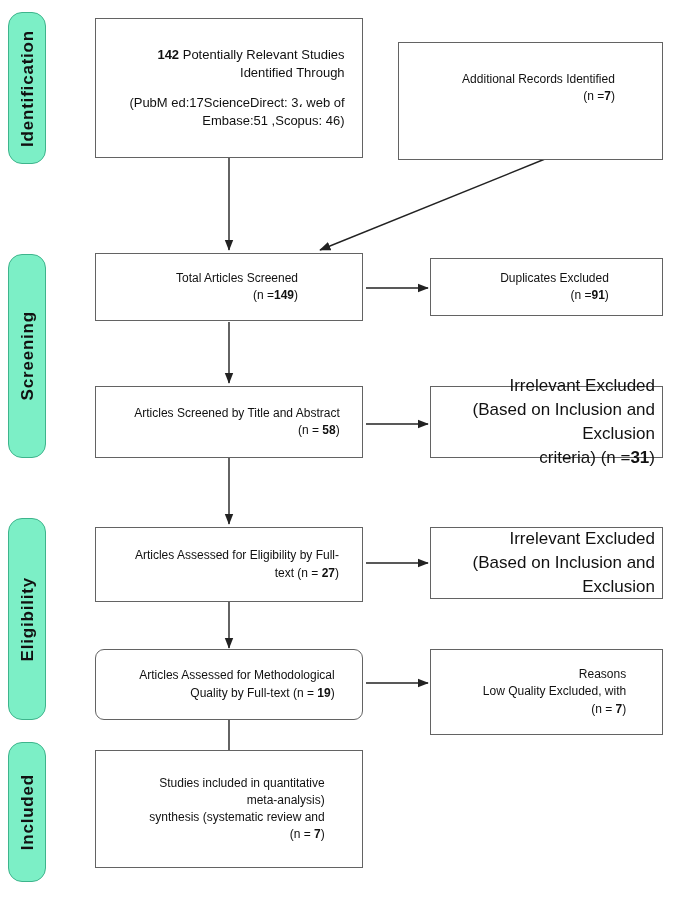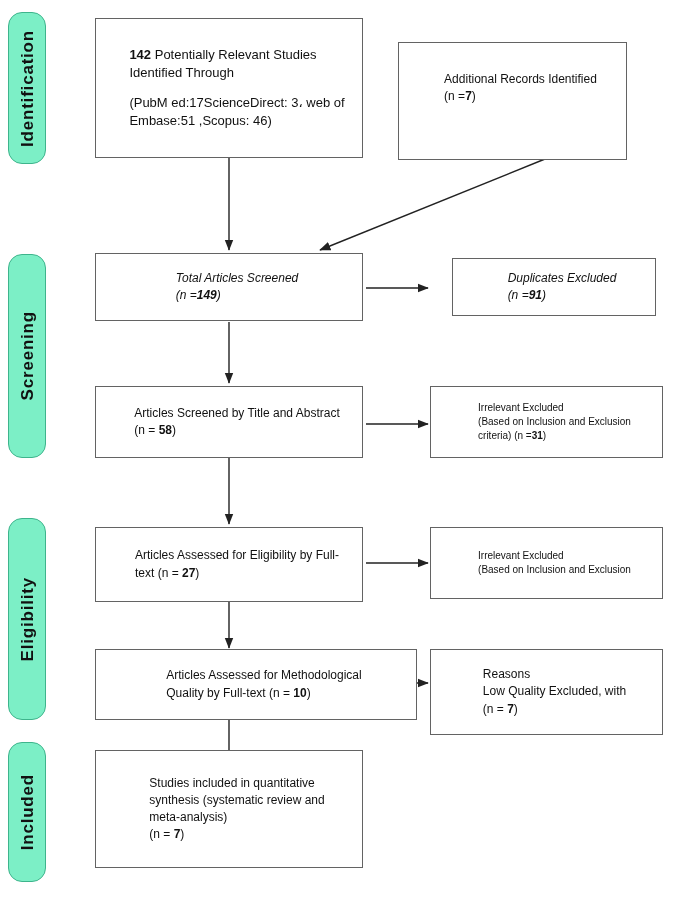--- a/index.html
+++ b/index.html
@@ -52,32 +52,32 @@
     position: absolute;
     box-sizing: border-box;
     background: #ffffff;
     border: 1.5px solid #636363;
     display: flex;
     align-items: center;
     justify-content: center;
     padding: 4px 7px;
   }
   .flow-box .box-text {
-    text-align: left;
+    text-align: right;
     line-height: 1.42;
     color: #111111;
     margin-left: 16px;
   }
   .box-text .ln { display: block; }
   .box-text .sp { display: block; height: 11px; }
   b.num { font-weight: bold; }
 
   .fs13 { font-size: 13px; }
   .fs12 { font-size: 12px; }
-  .fs11 { font-size: 10px; }
+  .fs11 { font-size: 17px; }
 </style>
 </head>
 <body>
 
 <div id="canvas">
 
   <svg id="wires" viewBox="0 0 685 903">
     <defs>
       <marker id="ah" markerWidth="9" markerHeight="9" refX="7.4" refY="3.4" orient="auto" markerUnits="strokeWidth">
         <path d="M0,0.3 L8,3.4 L0,6.5 z" fill="#222222"></path>
@@ -124,35 +124,35 @@
   <div class="flow-box" style="left:95px; top:18px; width:268px; height:140px;">
     <div class="box-text fs13">
       <span class="ln"><b class="num">142</b><span> Potentially Relevant Studies</span></span>
       <span class="ln">Identified Through</span>
       <span class="sp"></span>
       <span class="ln">(PubM ed:17ScienceDirect: 3، web of</span>
       <span class="ln">Embase:51 ,Scopus: 46)</span>
     </div>
   </div>
 
-  <div class="flow-box" style="left:398px; top:42px; width:229px; height:118px;">
+  <div class="flow-box" style="left:398px; top:42px; width:265px; height:118px;">
     <div class="box-text fs12" style="margin-top:-26px;">
       <span class="ln">Additional Records Identified</span>
       <span class="ln"><span>(n =</span><b class="num">7</b><span>)</span></span>
     </div>
   </div>
 
-  <div class="flow-box" style="left:95px; top:253px; width:268px; height:68px;font-style:italic;">
+  <div class="flow-box" style="left:95px; top:253px; width:268px; height:68px;">
     <div class="box-text fs12">
       <span class="ln">Total Articles Screened</span>
       <span class="ln"><span>(n =</span><b class="num">149</b><span>)</span></span>
     </div>
   </div>
 
-  <div class="flow-box" style="left:452px; top:258px; width:204px; height:58px;font-style:italic;">
+  <div class="flow-box" style="left:430px; top:258px; width:233px; height:58px;">
     <div class="box-text fs12">
       <span class="ln">Duplicates Excluded</span>
       <span class="ln"><span>(n =</span><b class="num">91</b><span>)</span></span>
     </div>
   </div>
 
   <div class="flow-box" style="left:95px; top:386px; width:268px; height:72px;">
     <div class="box-text fs12">
       <span class="ln">Articles Screened by Title and Abstract</span>
       <span class="ln"><span>(n = </span><b class="num">58</b><span>)</span></span>
@@ -174,37 +174,37 @@
     </div>
   </div>
 
   <div class="flow-box" style="left:430px; top:527px; width:233px; height:72px;">
     <div class="box-text fs11">
       <span class="ln">Irrelevant Excluded</span>
       <span class="ln">(Based on Inclusion and Exclusion</span>
     </div>
   </div>
 
-  <div class="flow-box" style="left:95px; top:649px; width:322px; height:71px;">
+  <div class="flow-box" style="left:95px; top:649px; width:268px; height:71px;border-radius:9px;">
     <div class="box-text fs12">
       <span class="ln">Articles Assessed for Methodological</span>
-      <span class="ln"><span>Quality by Full-text (n = </span><b class="num">10</b><span>)</span></span>
+      <span class="ln"><span>Quality by Full-text (n = </span><b class="num">19</b><span>)</span></span>
     </div>
   </div>
 
   <div class="flow-box" style="left:430px; top:649px; width:233px; height:86px;">
     <div class="box-text fs12">
       <span class="ln">Reasons</span>
       <span class="ln">Low Quality Excluded, with</span>
       <span class="ln"><span>(n = </span><b class="num">7</b><span>)</span></span>
     </div>
   </div>
 
   <div class="flow-box" style="left:95px; top:750px; width:268px; height:118px;">
     <div class="box-text fs12">
       <span class="ln">Studies included in quantitative</span>
+      <span class="ln">meta-analysis)</span>
       <span class="ln">synthesis (systematic review and</span>
-      <span class="ln">meta-analysis)</span>
       <span class="ln"><span>(n = </span><b class="num">7</b><span>)</span></span>
     </div>
   </div>
 
 </div>
 
 </body></html>

